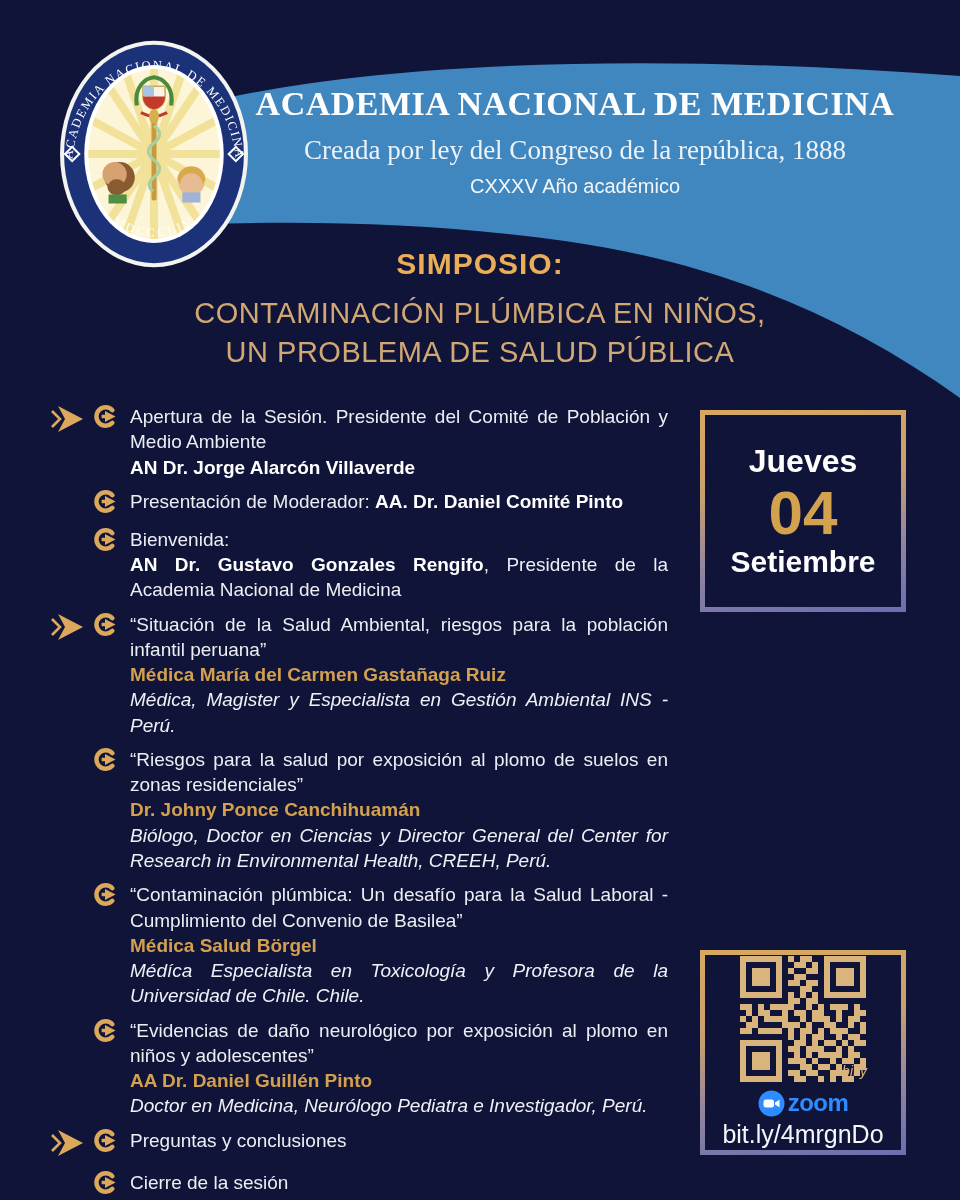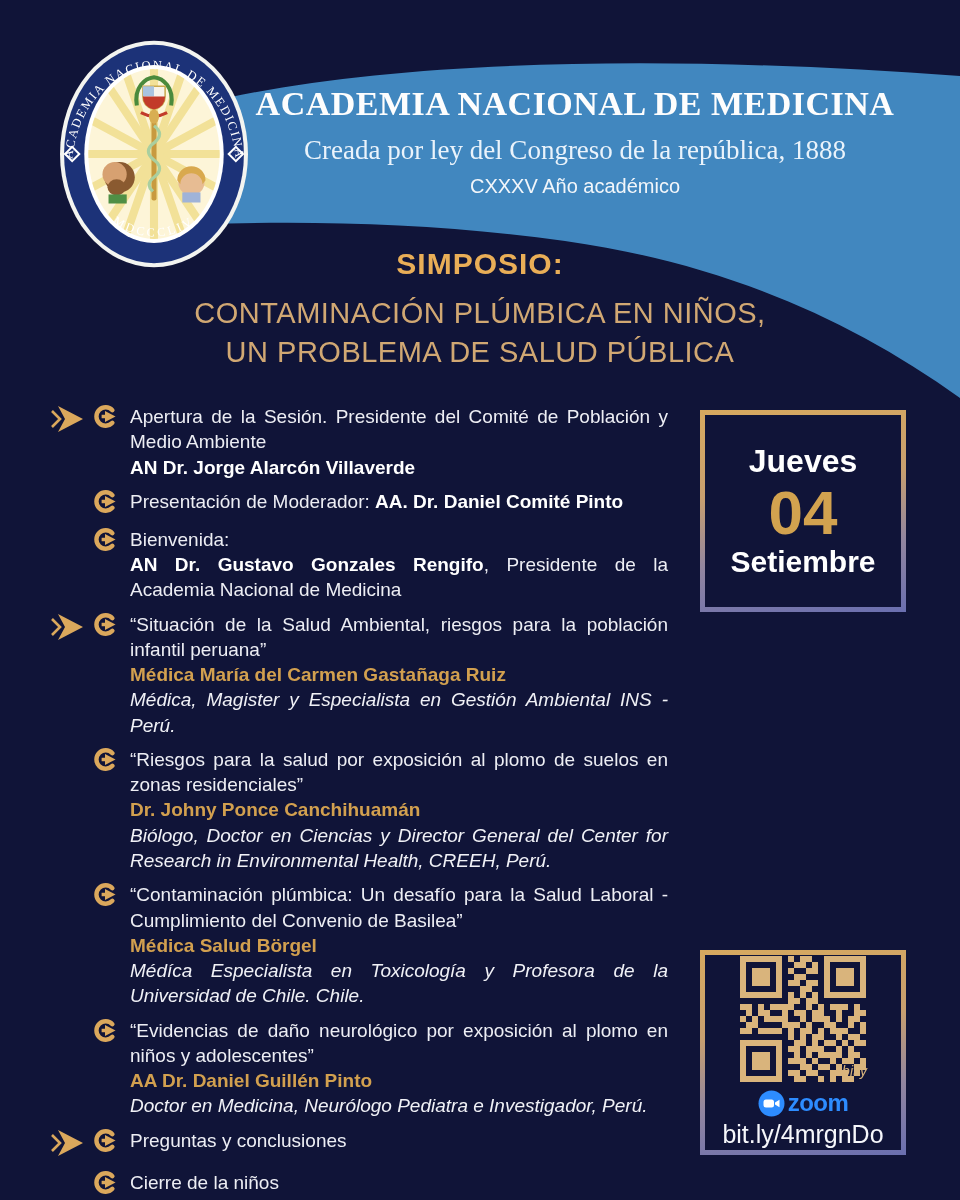--- a/index.html
+++ b/index.html
@@ -279,21 +279,21 @@
         </div>
       </div>
       <div class="agenda-item">
         <div class="marker-col"></div>
         <div class="bullet-col"><svg width="25" height="25" viewBox="0 0 26 26">
             <path d="M 21.2,6.4 A 9.6,9.6 0 1 0 21.2,19.6" fill="none" stroke="#dba85c" stroke-width="4.6" stroke-linecap="round"></path>
             <rect x="10" y="11.2" width="6" height="3.6" fill="#dba85c"></rect>
             <polygon points="13.5,7.4 24.5,13 13.5,18.6" fill="#dba85c"></polygon>
           </svg></div>
         <div class="text-col">
-          <div class="line"><span class="run-plain">Cierre de la niños</span></div>
+          <div class="line"><span class="run-plain">Cierre de la sesión</span></div>
         </div>
       </div>
     </div>
 
   <div class="box box-date">
     <div class="box-inner">
       <div class="d-day">Jueves</div>
       <div class="d-num">04</div>
       <div class="d-month">Setiembre</div>
     </div>

